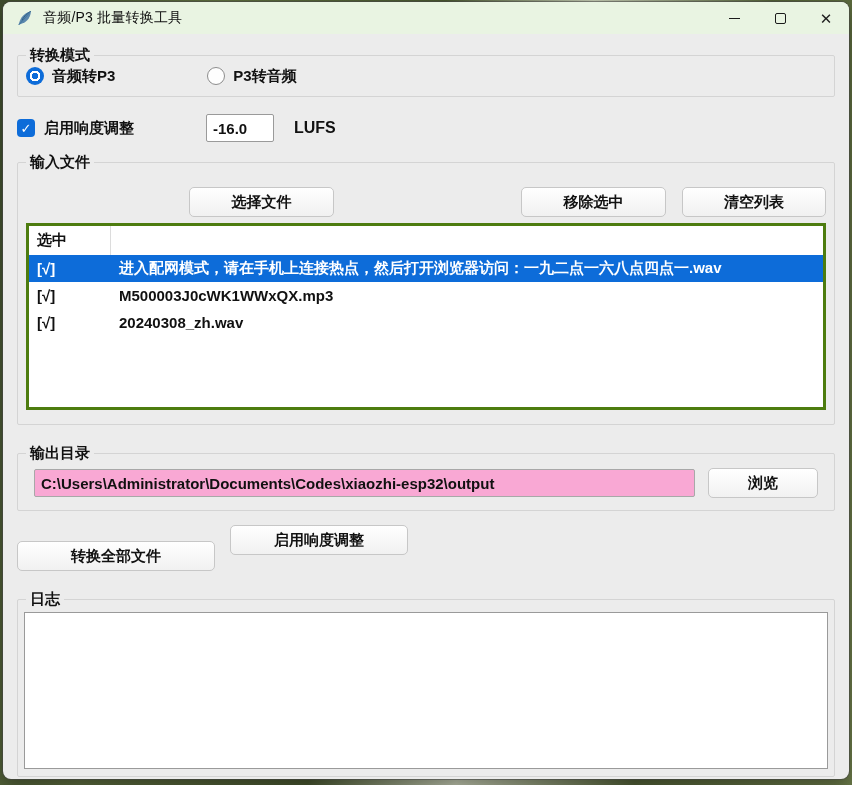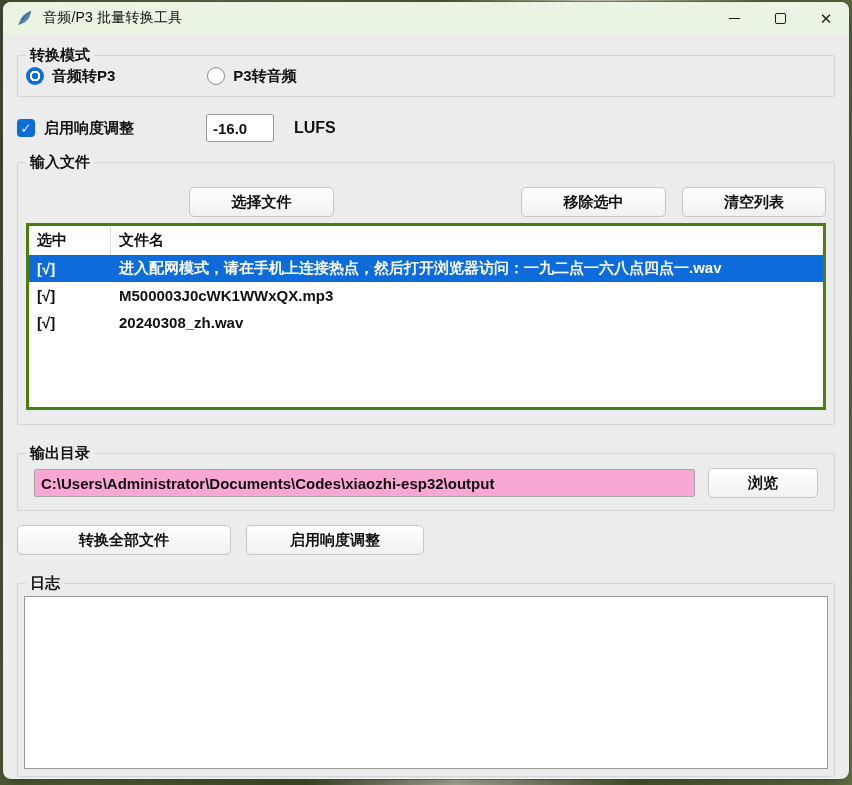--- a/index.html
+++ b/index.html
@@ -61,21 +61,21 @@
   .cell-c2 { flex:1; padding-left:8px; overflow:hidden; }
   .trow.selected { background:#0d6cd9; color:#fff; }
   
   .output-group { margin-top:28px; padding:14px 16px 12px; }
   .out-row { display:flex; align-items:center; }
   .path-entry { flex:1; height:28px; background:#f9a8d4; border:1px solid #a8a8a8; border-radius:2px;
                 font-family:inherit; font-weight:bold; font-size:15px; color:#111; padding:0 6px; }
   .btn-browse { width:110px; margin-left:13px; }
   
   .action-row { margin-top:14px; display:flex; }
-  .btn-convert-all { width:214px; }
+  .btn-convert-all { width:198px;margin-top:16px; }
   .btn-convert-sel { width:178px; margin-left:15px; }
   
   .log-group { margin-top:28px; flex:1; padding:12px 6px 7px; display:flex; }
   .log-area { flex:1; background:#fff; border:1px solid #9a9a9a; font-weight:bold; font-size:14px; color:#111; padding:4px 6px; }
 </style>
 </head>
 <body>
 
 <div class="window">
 
@@ -123,21 +123,20 @@
     <div class="labelframe input-group">
       <span class="lf-label">输入文件</span>
       <div class="btn-row">
         <button class="btn btn-select">选择文件</button>
         <button class="btn btn-remove">移除选中</button>
         <button class="btn btn-clear">清空列表</button>
       </div>
       <div class="filetable">
         <div class="trow thead">
           <div class="cell-c1">选中</div>
-          <div class="cell-c2">文件名</div>
         </div>
         <div class="trow selected">
           <div class="cell-c1">[√]</div>
           <div class="cell-c2">进入配网模式，请在手机上连接热点，然后打开浏览器访问：一九二点一六八点四点一.wav</div>
         </div>
         <div class="trow">
           <div class="cell-c1">[√]</div>
           <div class="cell-c2">M500003J0cWK1WWxQX.mp3</div>
         </div>
         <div class="trow">

